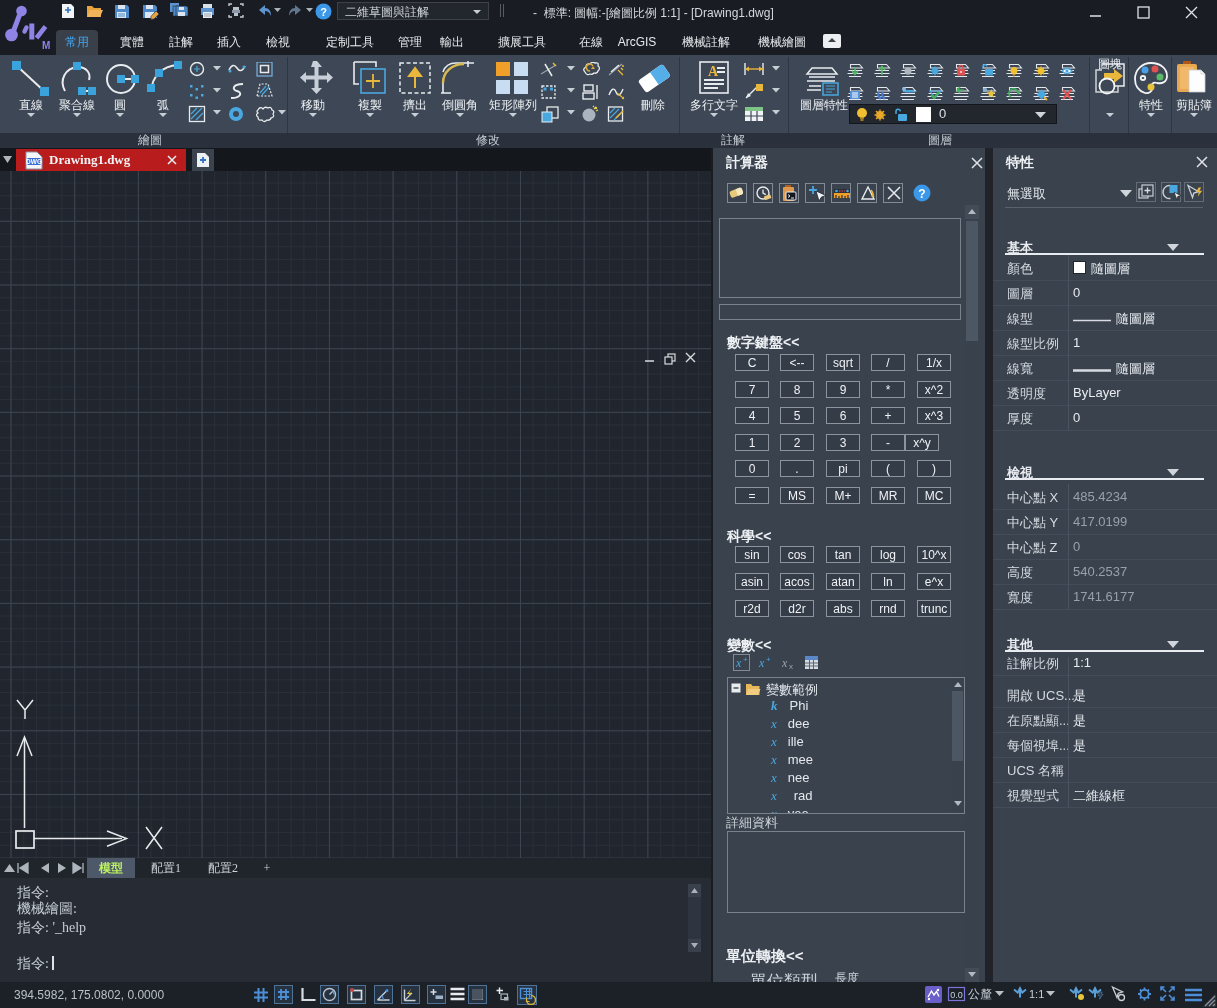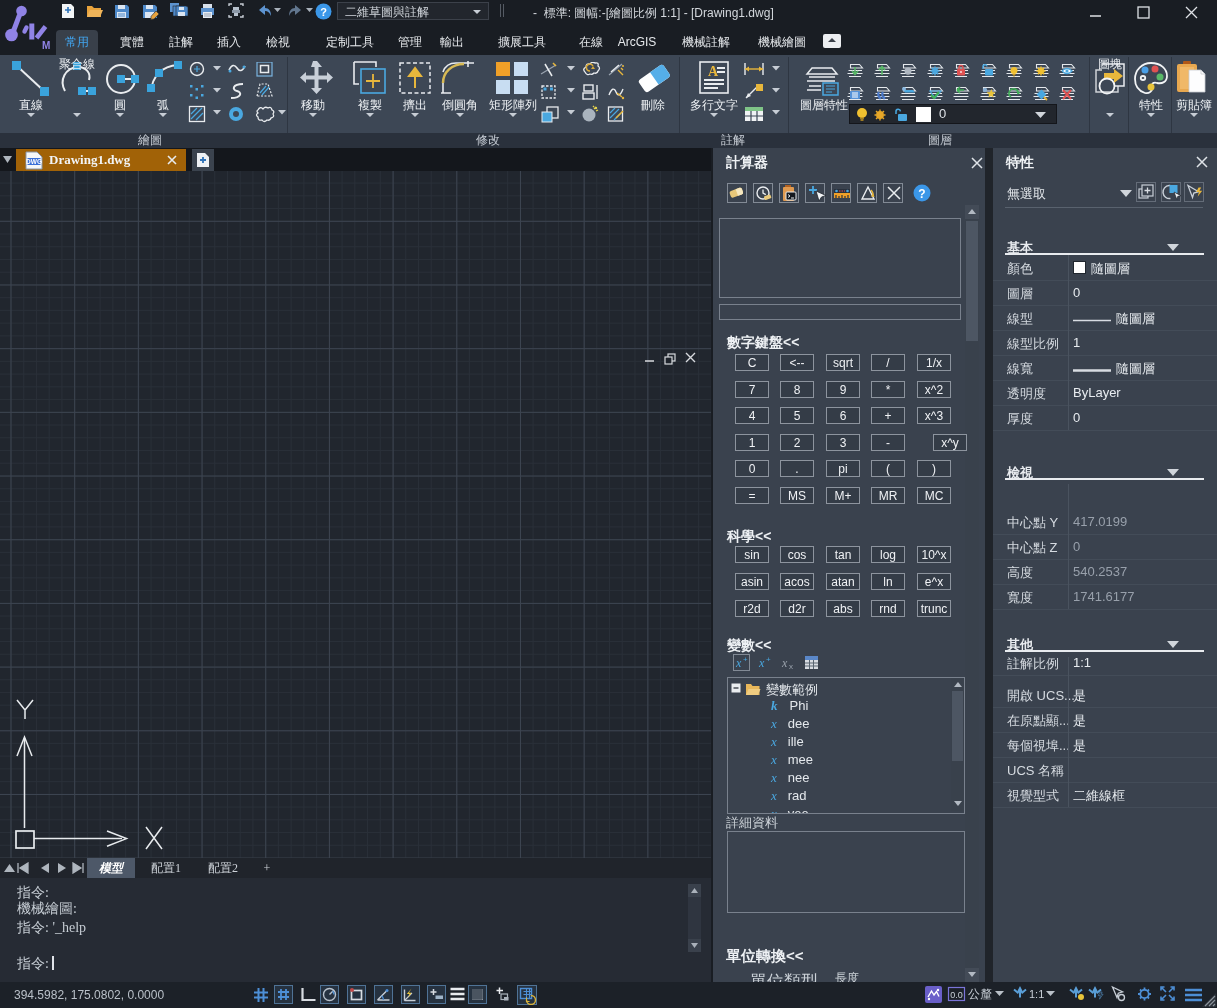--- a/index.html
+++ b/index.html
@@ -18,33 +18,33 @@
 
 #ribbon{position:absolute;left:0;top:55px;width:1217px;height:93px;background:#3d4755;}
 #ribbonstrip{position:absolute;left:0;top:133px;width:1217px;height:15px;background:#2a313c;}
 .gsep{position:absolute;top:2px;width:1px;height:88px;background:#2e3642;}
 .glabel{position:absolute;top:0;height:15px;line-height:15px;font-size:12px;color:#c7cdd5;text-align:center;}
 .bigbtn{position:absolute;top:3px;text-align:center;}
 .bigbtn .lbl{font-size:12px;line-height:13px;color:#eef1f4;white-space:nowrap;}
 .caret{width:0;height:0;border-left:4px solid transparent;border-right:4px solid transparent;border-top:4px solid #c7cdd5;display:inline-block;}
 
 #doctabbar{position:absolute;left:0;top:148px;width:1217px;height:23px;background:#14171c;}
-#doctab{position:absolute;left:16px;top:1px;width:170px;height:22px;background:#a16207;color:#f2f4f6;font-family:"Liberation Serif",serif;font-size:13px;}
+#doctab{position:absolute;left:16px;top:1px;width:170px;height:22px;background:#b91c1c;color:#f2f4f6;font-family:"Liberation Serif",serif;font-size:13px;}
 #newtab{position:absolute;left:192px;top:1px;width:22px;height:22px;background:#3b434e;}
 
 #canvas{position:absolute;left:0;top:171px;width:711px;height:687px;background:#21262e;overflow:hidden;
  background-image:
   linear-gradient(#3c4450 1px,transparent 1px),linear-gradient(90deg,#3c4450 1px,transparent 1px),
   linear-gradient(#292f38 1px,transparent 1px),linear-gradient(90deg,#292f38 1px,transparent 1px);
  background-size:63.7px 63.7px,63.7px 63.7px,12.74px 12.74px,12.74px 12.74px;
  background-position:-53.2px -13.9px,-53.2px -13.9px,-53.2px -13.9px,-53.2px -13.9px;}
 
 #laybar{position:absolute;left:0;top:858px;width:711px;height:20px;background:#20242b;}
 .ltab{position:absolute;top:0;height:20px;line-height:20px;font-size:12px;color:#ced3d9;text-align:center;font-family:"Liberation Serif",serif;}
-.ltab.active{background:#4d5868;color:#ffffff;font-weight:bold;font-style:italic;}
+.ltab.active{background:#4d5868;color:#bef264;font-weight:bold;}
 
 #cmd{position:absolute;left:0;top:878px;width:711px;height:104px;background:#262b34;}
 #cmd .line{position:absolute;left:17px;font-size:14px;color:#c6cdd4;font-family:"Liberation Serif",serif;white-space:nowrap;}
 #cmdleft{position:absolute;left:0;top:878px;width:14px;height:104px;background:#20242c;}
 
 #statusbar{position:absolute;left:0;top:982px;width:1217px;height:26px;background:#1c2128;}
 #coords{position:absolute;left:14px;top:6px;font-size:12px;color:#b9c0c8;}
 
 #calcpanel{position:absolute;left:711px;top:148px;width:274px;height:834px;background:#3a424e;border-left:2px solid #191d23;box-sizing:border-box;}
 #proppanel{position:absolute;left:993px;top:148px;width:224px;height:834px;background:#3a424e;}
@@ -180,21 +180,21 @@
       <path d="M5 32 C6 16 16 6 32 5" stroke="#e9ecef" stroke-width="2" fill="none"></path>
       <rect x="1" y="24" width="8" height="8" fill="#3aa3dc"></rect>
         <rect x="9" y="9" width="8" height="8" fill="#3aa3dc"></rect>
         <rect x="28" y="1" width="8" height="8" fill="#3aa3dc"></rect>
     </svg>
     <div class="bigbtn" style="left:9px;width:44px">
         <div class="lbl" style="margin-top:41px">直線</div>
         <div style="position:absolute;left:0;right:0;top:55px;line-height:0;text-align:center"><span class="caret" style="vertical-align:top"></span></div>
       </div>
     <div class="bigbtn" style="left:53px;width:48px">
-        <div class="lbl" style="">聚合線</div>
+        <div class="lbl" style="margin-top:41px">聚合線</div>
         <div style="position:absolute;left:0;right:0;top:55px;line-height:0;text-align:center"><span class="caret" style="vertical-align:top"></span></div>
       </div>
     <div class="bigbtn" style="left:98px;width:44px">
         <div class="lbl" style="margin-top:41px">圓</div>
         <div style="position:absolute;left:0;right:0;top:55px;line-height:0;text-align:center"><span class="caret" style="vertical-align:top"></span></div>
       </div>
     <div class="bigbtn" style="left:141px;width:44px">
         <div class="lbl" style="margin-top:41px">弧</div>
         <div style="position:absolute;left:0;right:0;top:55px;line-height:0;text-align:center"><span class="caret" style="vertical-align:top"></span></div>
       </div>
@@ -763,21 +763,21 @@
     <div class="cbtn" style="left:204px;top:232.5px">x^2</div>
     <div class="cbtn" style="left:22px;top:259.0px">4</div>
     <div class="cbtn" style="left:67px;top:259.0px">5</div>
     <div class="cbtn" style="left:113px;top:259.0px">6</div>
     <div class="cbtn" style="left:158px;top:259.0px">+</div>
     <div class="cbtn" style="left:204px;top:259.0px">x^3</div>
     <div class="cbtn" style="left:22px;top:285.5px">1</div>
     <div class="cbtn" style="left:67px;top:285.5px">2</div>
     <div class="cbtn" style="left:113px;top:285.5px">3</div>
     <div class="cbtn" style="left:158px;top:285.5px">-</div>
-    <div class="cbtn" style="left:220px;top:285.5px">x^y</div>
+    <div class="cbtn" style="left:192px;top:285.5px">x^y</div>
     <div class="cbtn" style="left:22px;top:312.0px">0</div>
     <div class="cbtn" style="left:67px;top:312.0px">.</div>
     <div class="cbtn" style="left:113px;top:312.0px">pi</div>
     <div class="cbtn" style="left:158px;top:312.0px">(</div>
     <div class="cbtn" style="left:204px;top:312.0px">)</div>
     <div class="cbtn" style="left:22px;top:338.5px">=</div>
     <div class="cbtn" style="left:67px;top:338.5px">MS</div>
     <div class="cbtn" style="left:113px;top:338.5px">M+</div>
     <div class="cbtn" style="left:158px;top:338.5px">MR</div>
     <div class="cbtn" style="left:204px;top:338.5px">MC</div>
@@ -823,21 +823,21 @@
             <path d="M1 14 l2.5 -6 h12 l-2.5 6 z" fill="#f0cc80"></path>
           </g>
       </svg>
       <div class="abs" style="left:38px;top:3px;font-size:13px;color:#e4e8ec">變數範例</div>
       <div class="abs" style="left:43px;top:18px;width:180px;line-height:18px">
         <div style="height:18px"><span style="font-style:italic;font-weight:bold;color:#4aa8e0;font-family:'Liberation Serif',serif;font-size:13px">k</span><span style="color:#e4e8ec;font-size:13px;margin-left:12px">Phi</span></div>
         <div style="height:18px"><span style="font-style:italic;color:#4aa8e0;font-family:'Liberation Serif',serif;font-size:13px">x</span><span style="color:#e4e8ec;font-size:13px;margin-left:11px">dee</span></div>
         <div style="height:18px"><span style="font-style:italic;color:#4aa8e0;font-family:'Liberation Serif',serif;font-size:13px">x</span><span style="color:#e4e8ec;font-size:13px;margin-left:11px">ille</span></div>
         <div style="height:18px"><span style="font-style:italic;color:#4aa8e0;font-family:'Liberation Serif',serif;font-size:13px">x</span><span style="color:#e4e8ec;font-size:13px;margin-left:11px">mee</span></div>
         <div style="height:18px"><span style="font-style:italic;color:#4aa8e0;font-family:'Liberation Serif',serif;font-size:13px">x</span><span style="color:#e4e8ec;font-size:13px;margin-left:11px">nee</span></div>
-        <div style="height:18px"><span style="font-style:italic;color:#4aa8e0;font-family:'Liberation Serif',serif;font-size:13px">x</span><span style="color:#e4e8ec;font-size:13px;margin-left:11px">rad</span></div>
+        <div style="height:18px"><span style="font-style:italic;color:#4aa8e0;font-family:'Liberation Serif',serif;font-size:13px">x</span><span style="color:#e4e8ec;font-size:13px;margin-left:17px">rad</span></div>
         <div style="height:18px"><span style="font-style:italic;color:#4aa8e0;font-family:'Liberation Serif',serif;font-size:13px">x</span><span style="color:#e4e8ec;font-size:13px;margin-left:11px">vee</span></div>
       </div>
       <div class="abs" style="right:0;top:0;width:13px;height:133px;background:#39414c">
         <svg class="abs" style="left:3px;top:4px" width="8" height="6">
             <path d="M0 5 h8 l-4 -5 z" fill="#b2b9c2"></path>
           </svg>
         <svg class="abs" style="left:3px;bottom:4px" width="8" height="6">
             <path d="M0 0 h8 l-4 5 z" fill="#b2b9c2"></path>
           </svg>
         <div class="abs" style="left:1px;top:13px;width:11px;height:70px;background:#4d5663"></div>
@@ -919,20 +919,24 @@
         <span class="pl">厚度</span>
         <span class="pv">0</span>
       </div>
     <div class="abs" style="left:75px;top:107px;width:1px;height:175px;background:#4a535f"></div>
 
     <div class="abs" style="left:14px;top:316px;font-size:13px;font-weight:bold;color:#e8ebef">檢視</div>
     <svg class="abs" style="left:174px;top:321px" width="13" height="8">
         <path d="M0 0 h12 l-6 7 z" fill="#d0d5db"></path>
       </svg>
     <div class="abs" style="left:12px;top:330px;width:199px;height:2px;background:#e8ebef"></div>
+    <div class="prow" style="top:337px">
+        <span class="pl">中心點 X</span>
+        <span class="pv gray">485.4234</span>
+      </div>
     <div class="prow" style="top:362px">
         <span class="pl">中心點 Y</span>
         <span class="pv gray">417.0199</span>
       </div>
     <div class="prow" style="top:387px">
         <span class="pl">中心點 Z</span>
         <span class="pv gray">0</span>
       </div>
     <div class="prow" style="top:412px">
         <span class="pl">高度</span>

